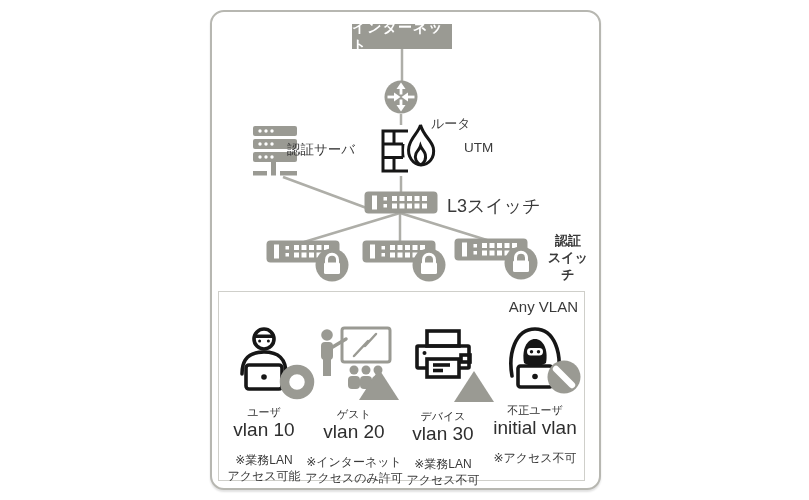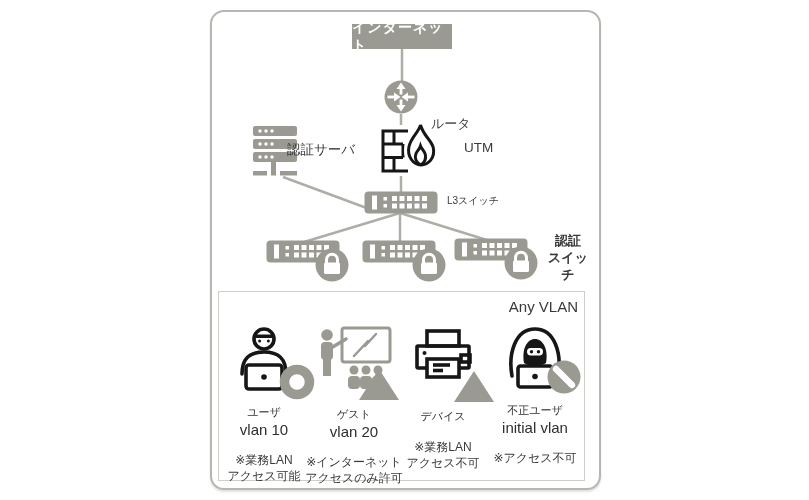--- a/index.html
+++ b/index.html
@@ -18,21 +18,21 @@
         font-size:13px;line-height:17px;color:#3a3a3a;font-weight:bold;}
   .vlanbox{position:absolute;left:218px;top:291px;width:367px;height:190px;
         border:1.5px solid #cfcfca;background:#fff;box-sizing:border-box;}
   .anyvlan{position:absolute;left:438px;top:298px;width:140px;text-align:right;
         font-size:15px;color:#3a3a3a;}
   .group{position:absolute;top:320px;width:104px;text-align:center;}
   .g-icon{position:relative;height:78px;}
   .g-icon svg{display:block;}
   .badge{position:absolute;}
   .g-name{font-size:11px;color:#2e2e2e;line-height:17px;margin-top:2px;}
-  .g-vlan{font-size:15px;color:#2e2e2e;line-height:17px;}
+  .g-vlan{font-size:19px;color:#2e2e2e;line-height:17px;}
   .g-note{margin-top:15px;font-size:12px;line-height:15.5px;color:#3a3a3a;}
 </style>
 </head>
 <body>
 
 <div class="stage">
 
   <div class="panel"></div>
 
   <svg class="wires" width="809" height="500">
@@ -116,21 +116,21 @@
         <rect x="43" y="5" width="5" height="5"></rect>
         <rect x="50.5" y="5" width="5" height="5"></rect>
         <rect x="58" y="5" width="5" height="5"></rect>
       <rect x="28" y="12.5" width="5" height="5"></rect>
         <rect x="35.5" y="12.5" width="5" height="5"></rect>
         <rect x="43" y="12.5" width="5" height="5"></rect>
         <rect x="50.5" y="12.5" width="5" height="5"></rect>
         <rect x="58" y="12.5" width="5" height="5"></rect>
     </g>
   </svg>
-  <div class="lbl" style="left:447px;top:195px;font-size:10px;">L3スイッチ</div>
+  <div class="lbl" style="left:447px;top:195px;font-size:18px;">L3スイッチ</div>
 
   <svg class="icon" style="left:266px;top:240px;" width="74" height="23" viewBox="0 0 74 23">
     <rect x="0.5" y="0.5" width="73" height="22" rx="4" fill="#9a9a93"></rect>
     <g fill="#fff">
         <rect x="8" y="4.5" width="5" height="14"></rect>
         <rect x="19.5" y="6" width="3.5" height="3.5"></rect>
         <rect x="19.5" y="13" width="3.5" height="3.5"></rect>
         <rect x="28" y="5" width="5" height="5"></rect>
         <rect x="35.5" y="5" width="5" height="5"></rect>
         <rect x="43" y="5" width="5" height="5"></rect>
@@ -271,20 +271,21 @@
           <path d="M21 37 H38"></path>
             <path d="M21 42.5 H31"></path>
         </g>
         <circle cx="12.5" cy="25" r="2" fill="#161616"></circle>
       </svg>
       <svg class="badge" style="left:63px;top:43px;" width="40" height="31" viewBox="0 0 40 31">
         <polygon points="20,0 40,31 0,31" fill="#9a9a93"></polygon>
       </svg>
     </div>
     <div class="g-name">デバイス</div>
+    <div class="g-vlan">vlan 30</div>
     <div class="g-note">
       <div>※業務LAN</div>
       <div>アクセス不可</div>
     </div>
   </div>
 
   <div class="group" style="left:483px;">
     <div class="g-icon">
       <svg style="margin:2px auto 0;" width="70" height="72" viewBox="0 0 70 72">
         <path d="M12 54 C8 32 15 7 35 7 C55 7 62 32 58 54" fill="#fff" stroke="#161616" stroke-width="3.6" stroke-linecap="round"></path>

